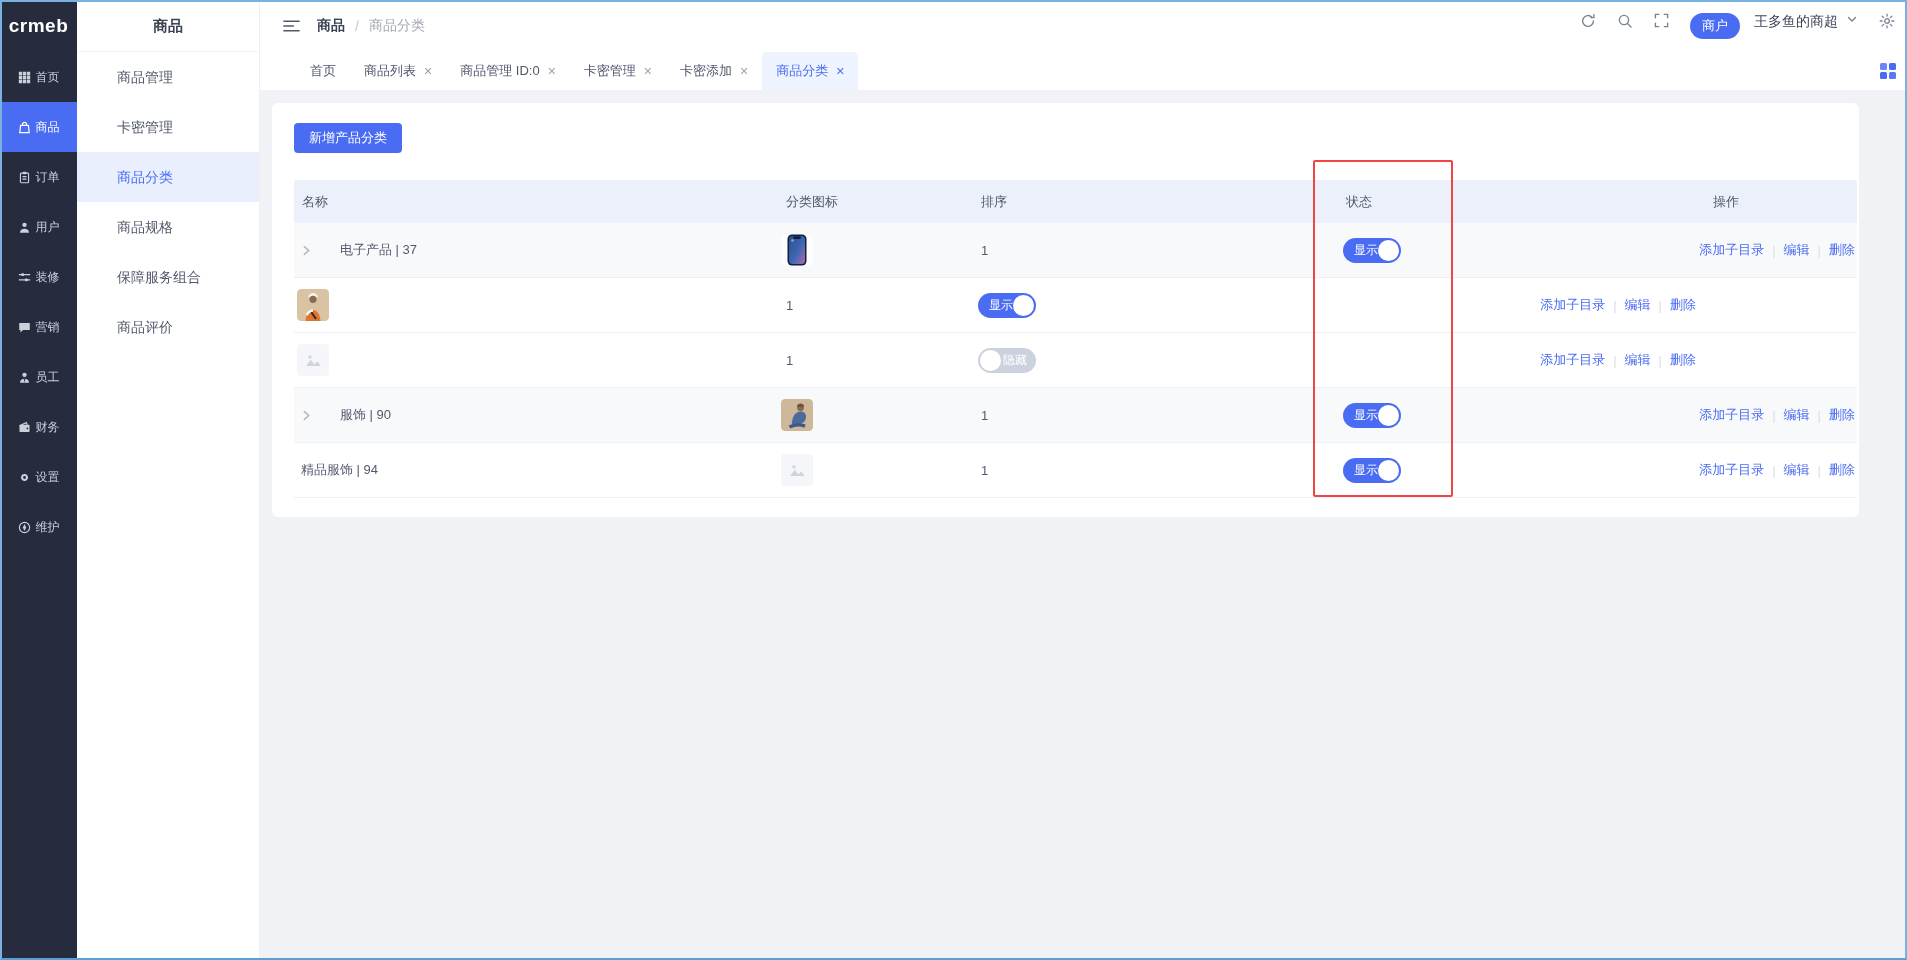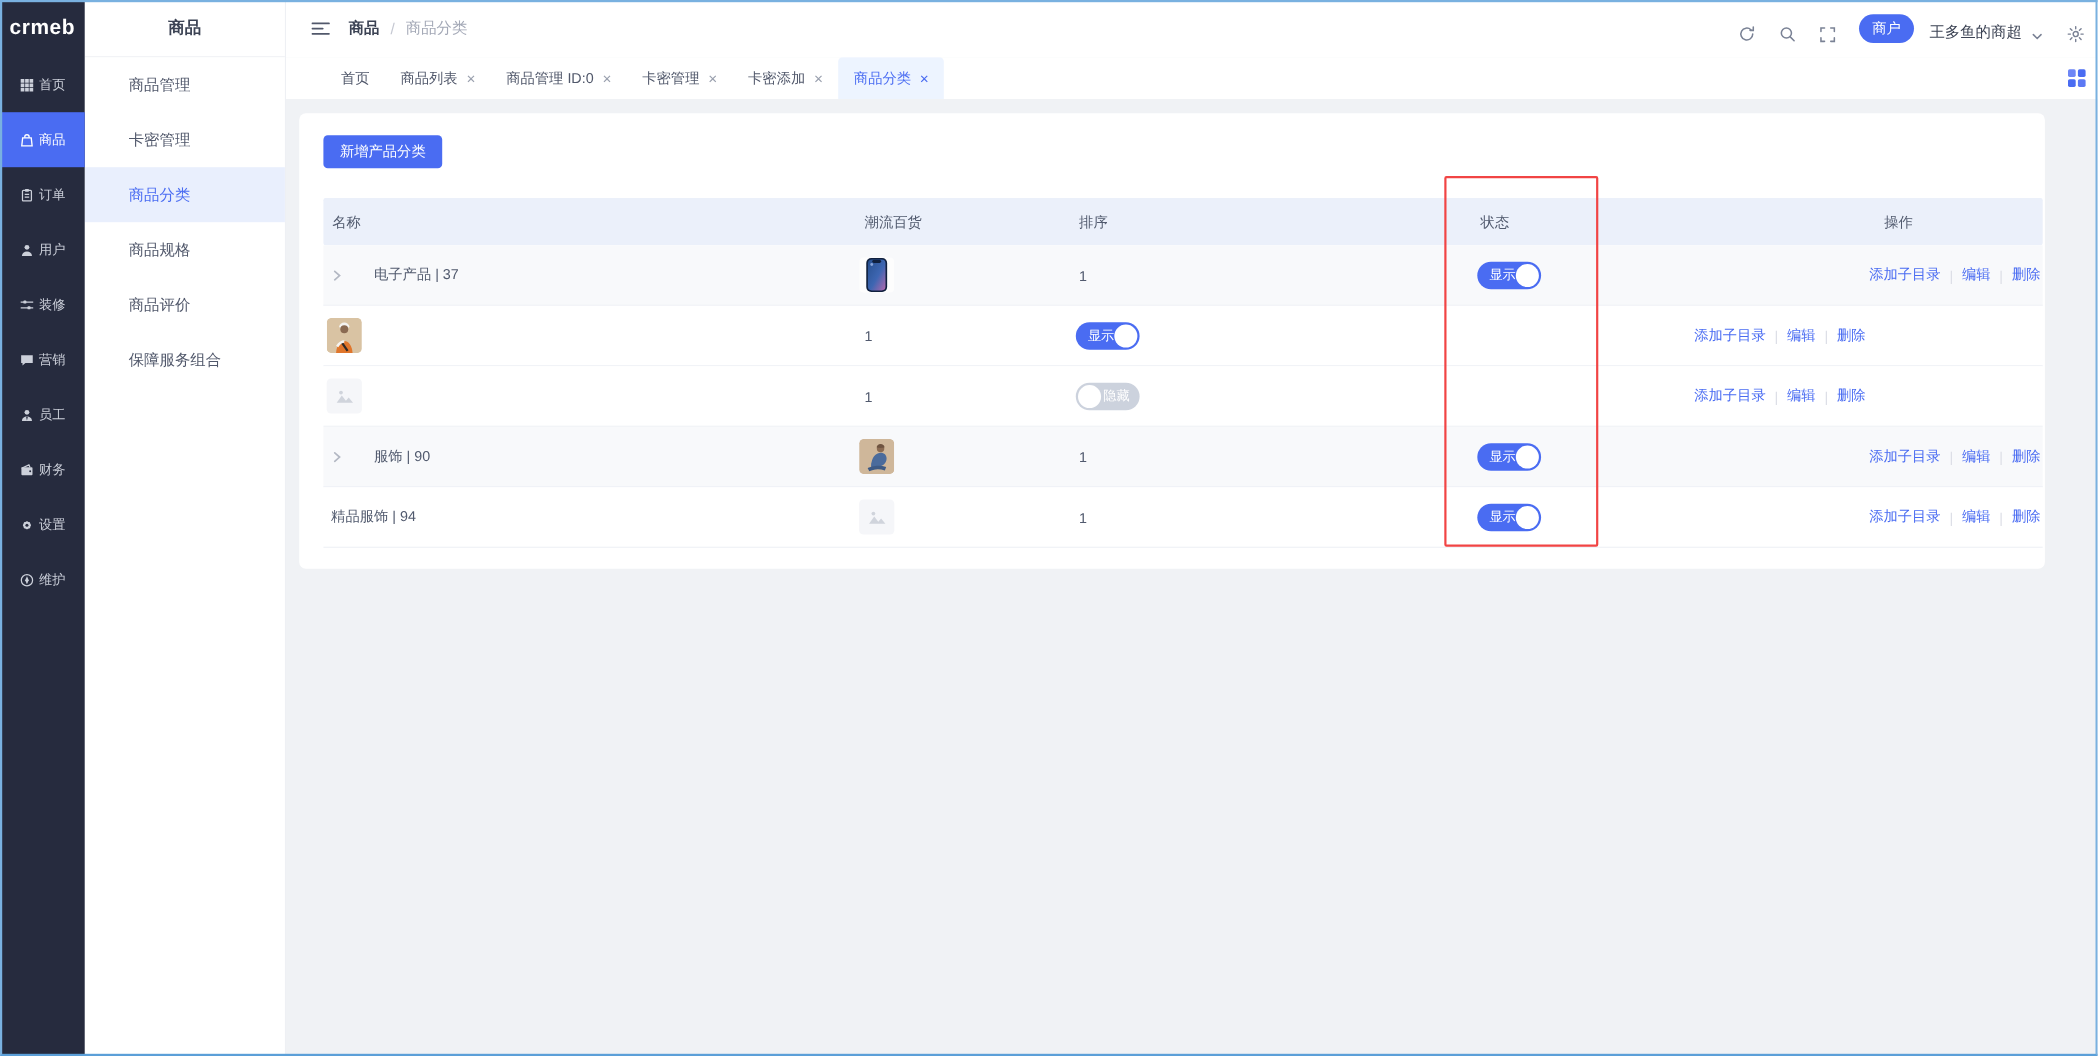--- a/index.html
+++ b/index.html
@@ -27,21 +27,21 @@
   .sl-item.active { background:#e9effd; color:#4a6cf2; }
 
   
   .topbar { position:absolute; left:260px; top:0; right:0; height:52px; background:#fff; display:flex; align-items:center; padding:0 12px 0 23px; z-index:4; }
   .collapse-btn { display:flex; color:#51586b; cursor:pointer; }
   .breadcrumb { display:flex; align-items:center; gap:10px; margin-left:17px; font-size:14px; }
   .bc-main { font-weight:bold; color:#3c4354; }
   .bc-sep { color:#c5c8d2; }
   .bc-sub { color:#a3a8b6; }
   .topbar-spacer { flex:1; }
-  .topbar-right { display:flex; align-items:flex-end; gap:21px; color:#7a8295; }
+  .topbar-right { display:flex; align-items:flex-start; gap:21px; color:#7a8295; }
   .tb-icon { display:flex; cursor:pointer; }
   .role-badge { background:#4a6cf2; color:#fff; font-size:13px; height:26px; padding:0 12px; border-radius:13px; display:flex; align-items:center; cursor:pointer; }
   .user-name { font-size:14px; color:#3c4354; margin-left:-7px; cursor:pointer; }
   .chev { margin-left:-13px; }
 
   
   .tabbar { position:absolute; left:260px; top:52px; right:0; height:38px; background:#fff; display:flex; align-items:stretch; padding-left:36px; z-index:3; }
   .tab { display:flex; align-items:center; gap:8px; padding:0 14px; font-size:13px; color:#51586b; cursor:pointer; white-space:nowrap; }
   .tab .tab-close { color:#9aa0ae; font-size:14px; line-height:1; }
   .tab.active { background:#edf4ff; color:#4a6cf2; border-radius:4px 4px 0 0; }
@@ -185,22 +185,22 @@
     </nav>
 </aside>
 
 <aside class="sidebar-light">
   <div class="sl-title">商品</div>
   <div>
       <div class="sl-item">商品管理</div>
       <div class="sl-item">卡密管理</div>
       <div class="sl-item active">商品分类</div>
       <div class="sl-item">商品规格</div>
+      <div class="sl-item">保障服务组合</div>
       <div class="sl-item">商品评价</div>
-      <div class="sl-item">保障服务组合</div>
     </div>
 </aside>
 
 <header class="topbar">
   <span class="collapse-btn">
     <svg width="17" height="14" viewBox="0 0 18 14" fill="none" stroke="currentColor" stroke-width="1.7" stroke-linecap="round">
         <path d="M1 2h16M1 7h10M1 12h16"></path>
       </svg>
   </span>
   <div class="breadcrumb">
@@ -277,21 +277,21 @@
     </span>
 </div>
 
 <main class="content">
   <section class="card">
     <div class="card-inner">
       <button class="add-btn">新增产品分类</button>
       <div class="table">
         <div class="trow thead">
             <div class="cell">名称</div>
-            <div class="cell">潮流百货</div>
+            <div class="cell">分类图标</div>
             <div class="cell">排序</div>
             <div class="cell">状态</div>
             <div class="cell" style="padding-left: 15px;">操作</div>
           </div>
         <div>
             <div class="trow stripe">
               <div class="cell-name">
                 <span class="row-chevron">
                   <svg width="11" height="11" viewBox="0 0 10 10" fill="none" stroke="#b3b8c3" stroke-width="1.4" stroke-linecap="round">
                     <path d="M3 1.5L7 5l-4 3.5"></path>

